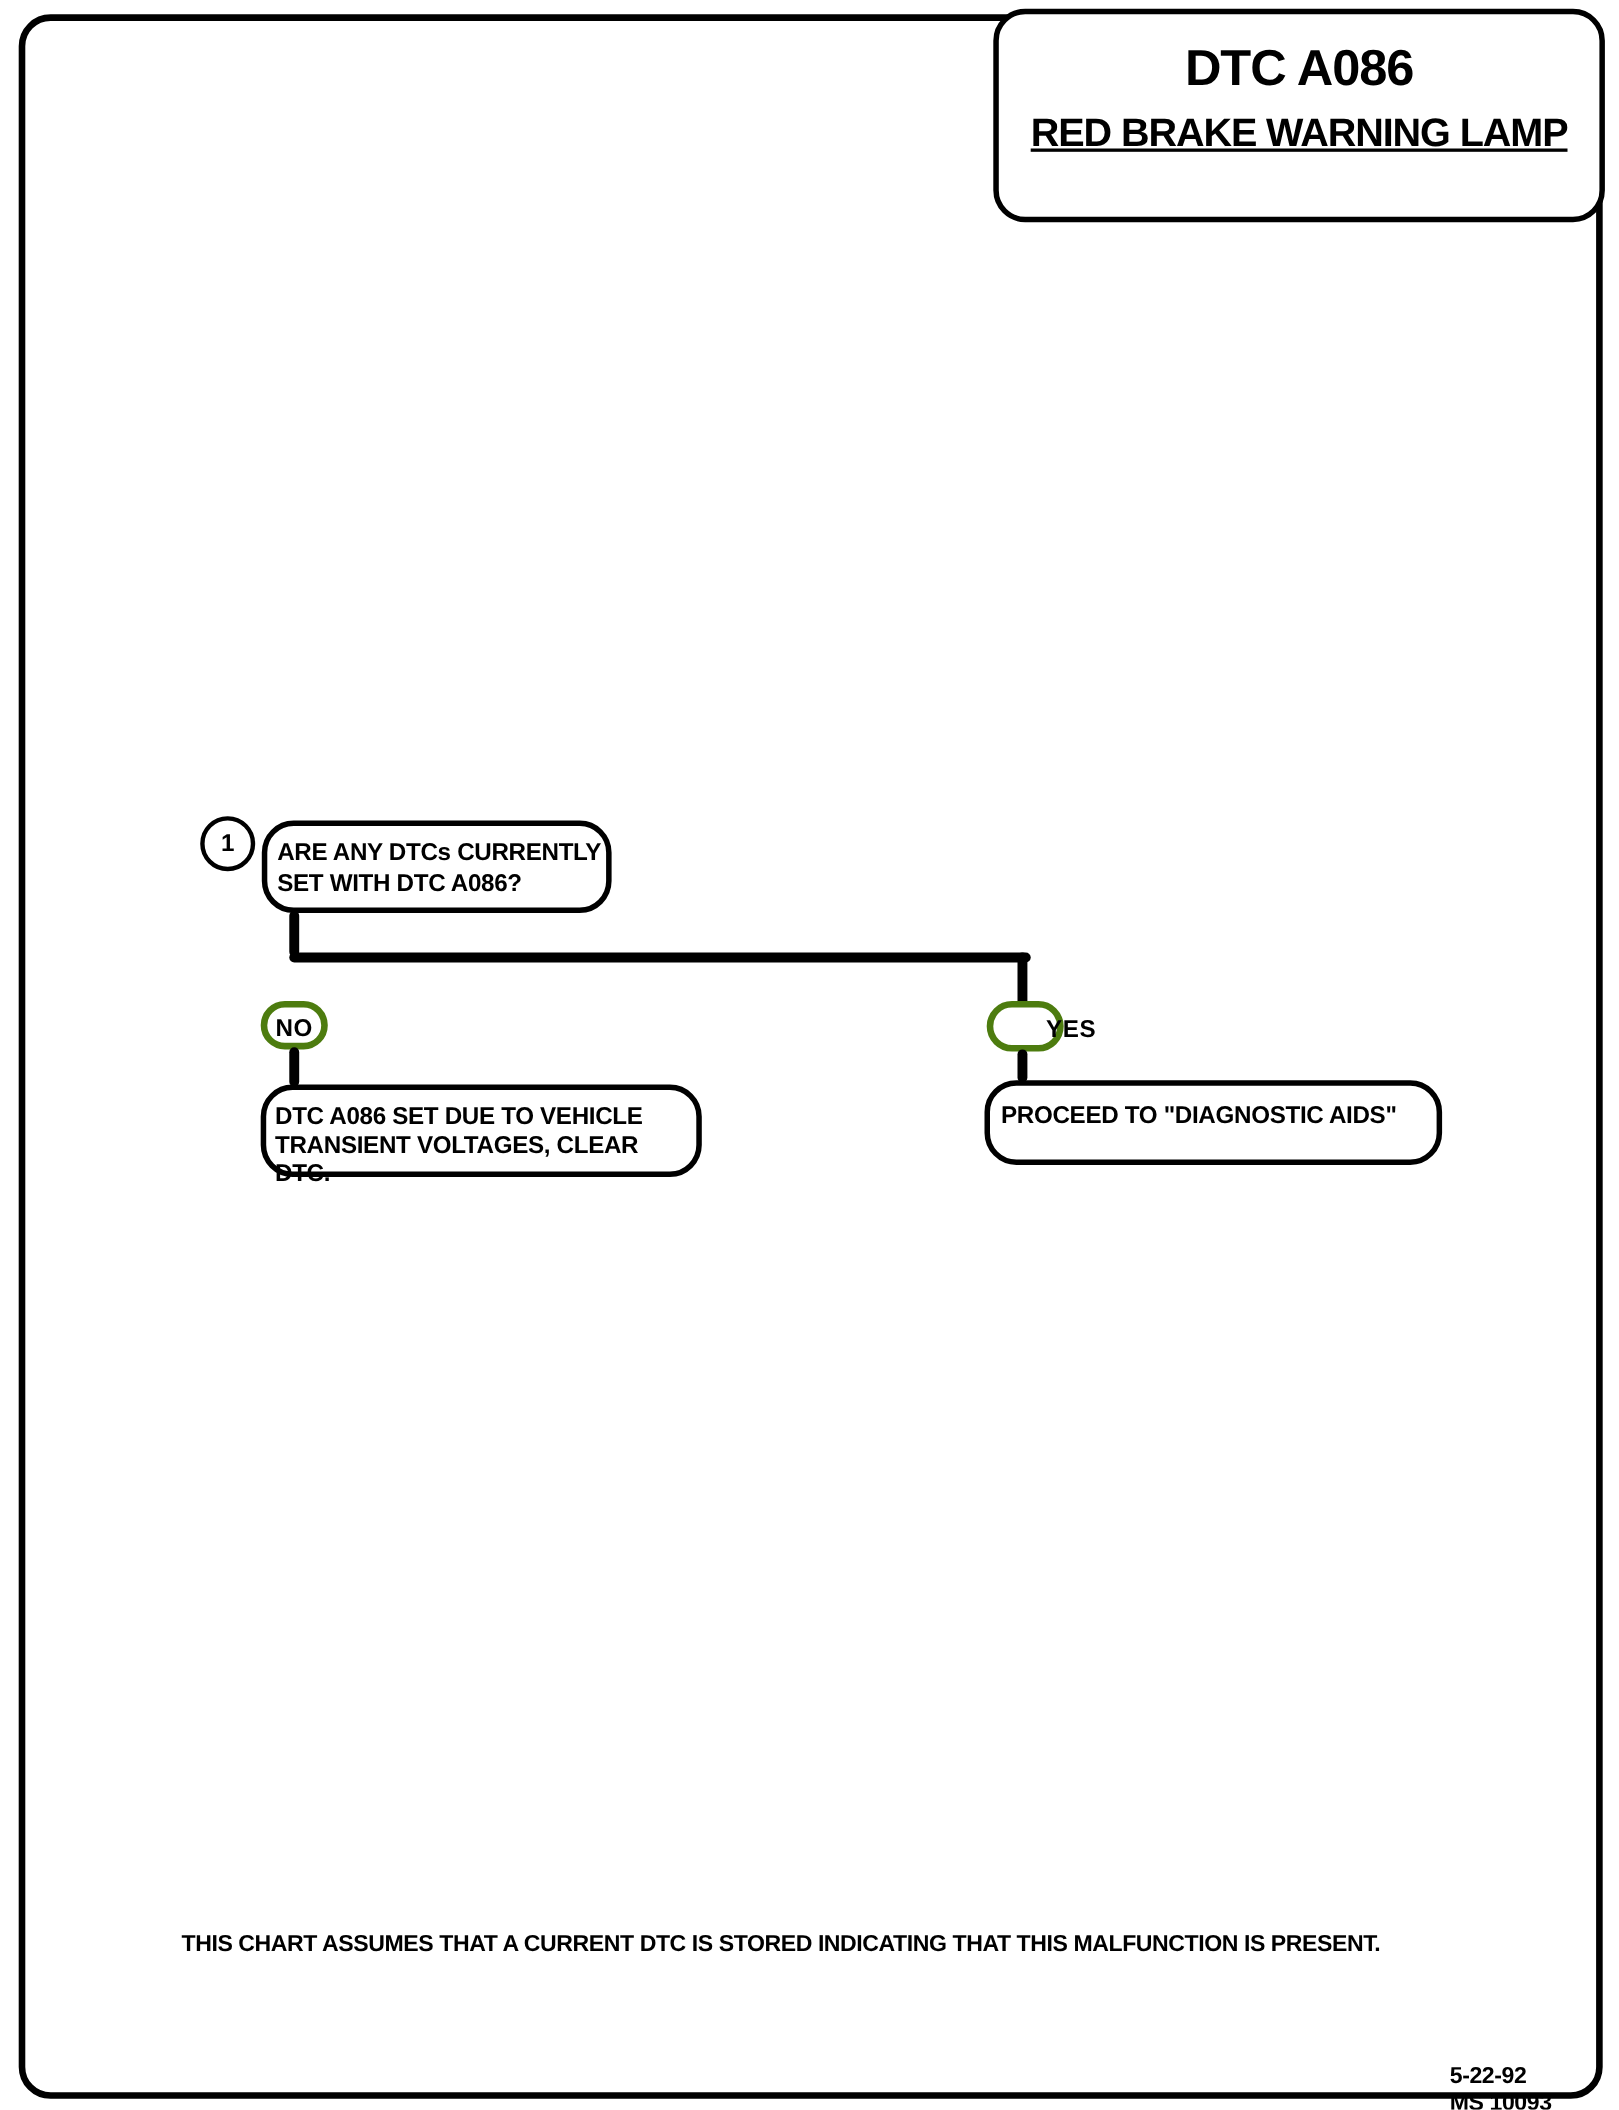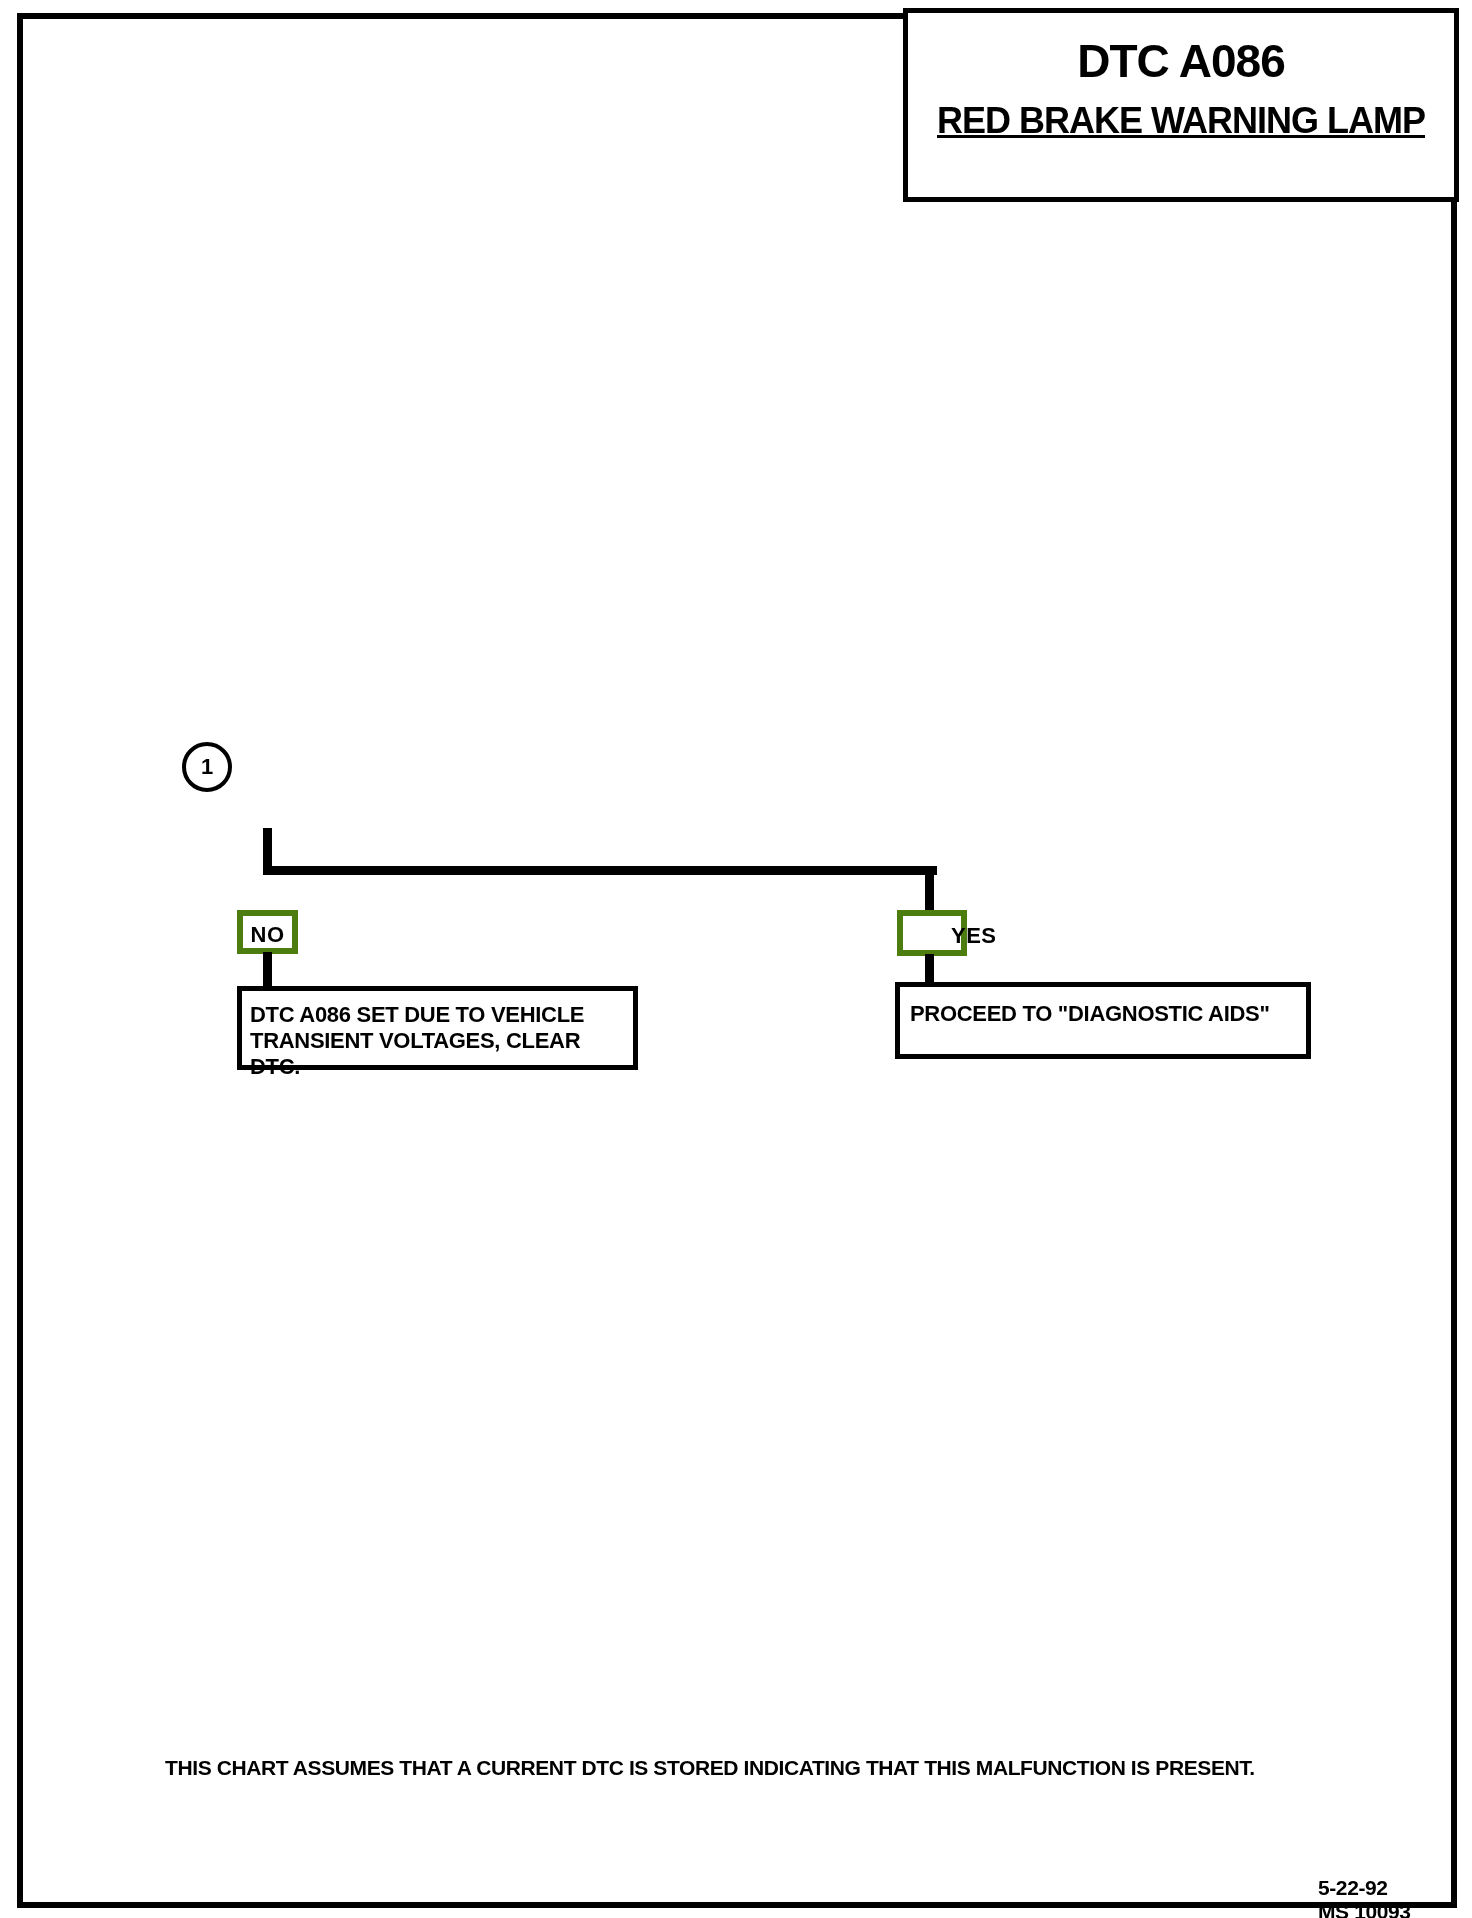--- a/index.html
+++ b/index.html
@@ -10,21 +10,21 @@
   .page {
     position: relative;
     width: 1472px;
     height: 1918px;
     background: #ffffff;
     font-family: "Liberation Sans", sans-serif;
     font-weight: bold;
     color: #000000;
     overflow: hidden;
   }
-  .abs { position: absolute; box-sizing: border-box; }
+  .abs { position: absolute; box-sizing: border-box; border-radius: 29px; }
 
   
   .border-frame {
     left: 17px; top: 13px;
     width: 1440px; height: 1895px;
     border: 6px solid #000;
   }
 
   
   .title-box {
@@ -124,20 +124,24 @@
 
   <div class="abs title-box">
     <div class="title-code">DTC A086</div>
     <div class="title-sub1">RED BRAKE WARNING LAMP</div>
   </div>
 
   <div class="abs step-circle">
     <span>1</span>
   </div>
 
+  <div class="abs q-box">
+    <div>ARE ANY DTCs CURRENTLY</div>
+    <div>SET WITH DTC A086?</div>
+  </div>
 
   <div class="abs line v1"></div>
   <div class="abs line h1"></div>
   <div class="abs line v2"></div>
 
   <div class="abs answer-box no-box">
     <span>NO</span>
   </div>
   <div class="abs answer-box yes-box">
     <span>YES</span>

